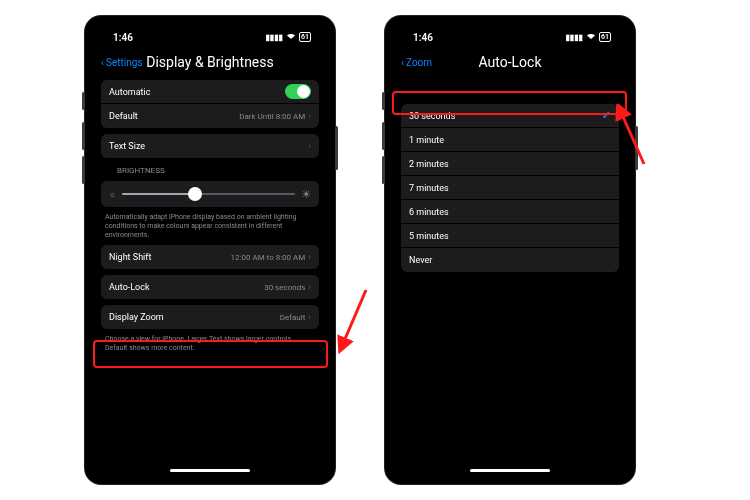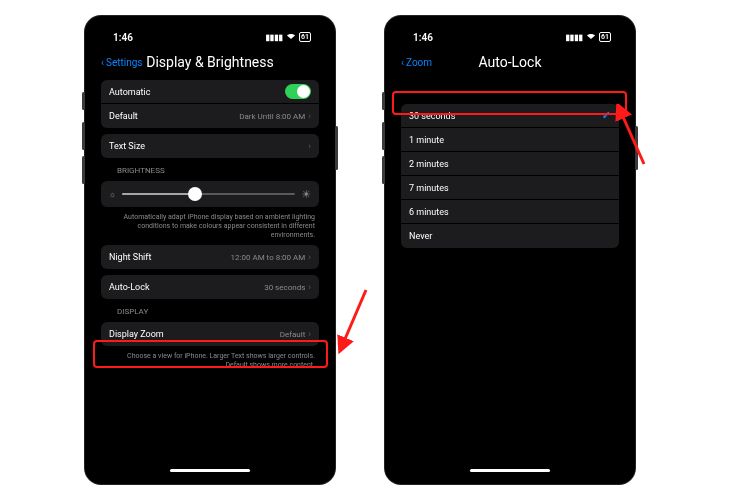--- a/index.html
+++ b/index.html
@@ -107,21 +107,20 @@
     color: #8a8a8e;
     font-size: 8px;
     text-transform: uppercase;
     padding-left: 12px;
   }
   .group-footer {
     margin: 3px 12px 4px 12px;
     color: #8a8a8e;
     font-size: 7px;
     line-height: 1.25;
-    text-align: right;
   }
   .row {
     background: #1c1c1e;
     border-bottom: 0.5px solid #000;
     height: 24px;
     display: flex;
     align-items: center;
     justify-content: space-between;
     padding: 0 8px;
     font-size: 9px;
@@ -288,21 +287,20 @@
         <div class="group" style="position:relative;">
           <div class="row">
             <span class="label">Auto-Lock</span>
             <span class="secondary">
               <span>30 seconds</span>
               <span class="chevron">›</span>
             </span>
           </div>
         </div>
 
-        <div class="group-header">DISPLAY</div>
         <div class="group">
           <div class="row">
             <span class="label">Display Zoom</span>
             <span class="secondary">
               <span>Default</span>
               <span class="chevron">›</span>
             </span>
           </div>
         </div>
         <div class="group-footer">Choose a view for iPhone. Larger Text shows larger controls. Default shows more content.</div>
@@ -352,20 +350,23 @@
             <div class="row">
               <span class="label">2 minutes</span>
             </div>
             <div class="row">
               <span class="label">7 minutes</span>
             </div>
             <div class="row">
               <span class="label">6 minutes</span>
             </div>
             <div class="row">
+              <span class="label">5 minutes</span>
+            </div>
+            <div class="row">
               <span class="label">Never</span>
             </div>
           </div>
       </div>
 
       <div class="home-indicator"></div>
     </div>
   </div>
 
 </div>

